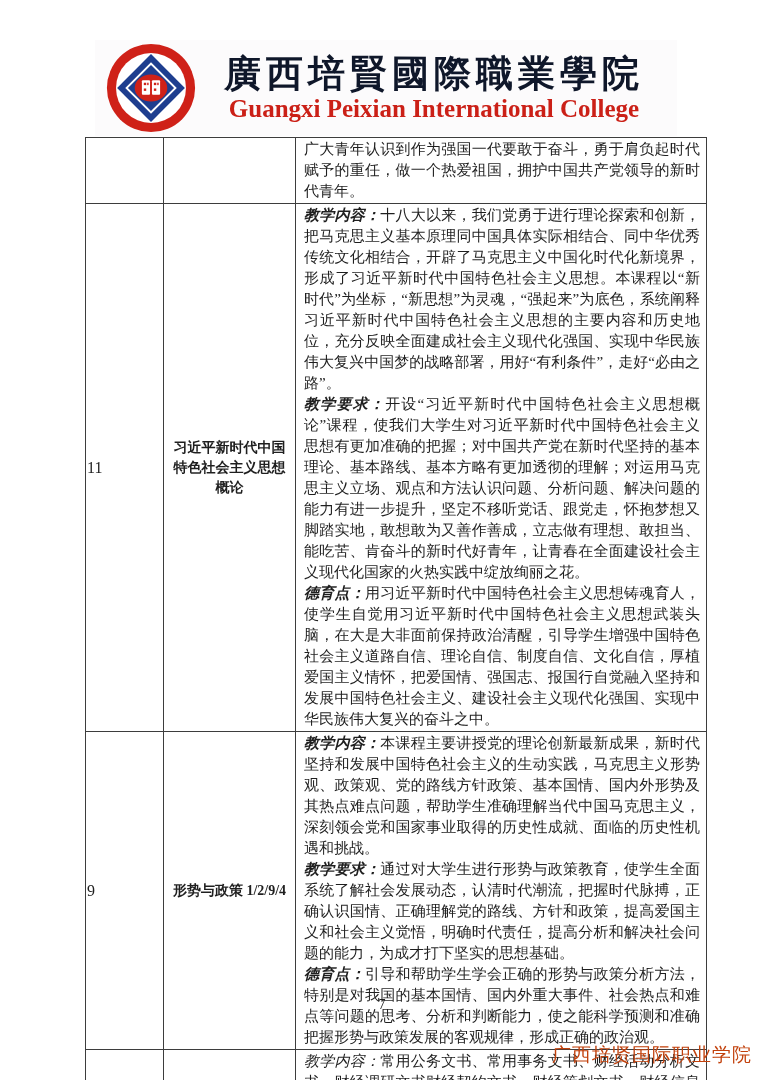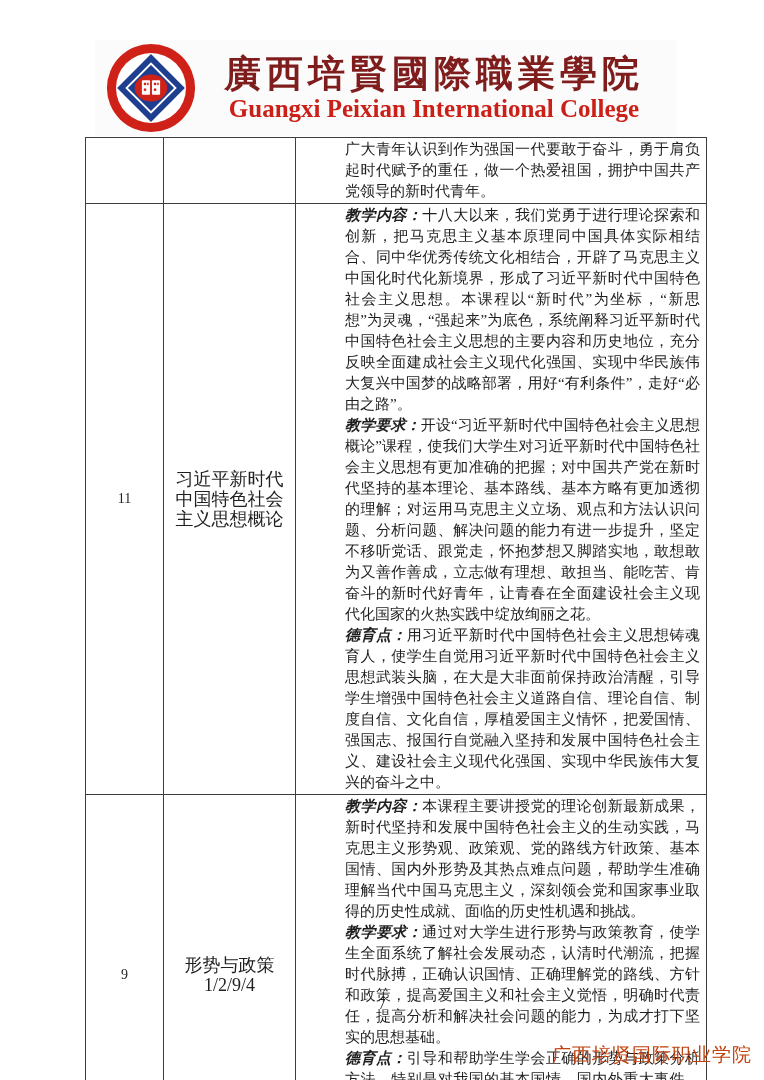--- a/index.html
+++ b/index.html
@@ -8,40 +8,40 @@
     font-family:"Liberation Serif","DejaVu Serif",serif;color:#1f1f1f;
   }
   
   .header{
     position:absolute;left:95px;top:40px;width:582px;height:96px;
     display:flex;align-items:center;background:#fcfbfc;
   }
   .logo-wrap{width:92px;height:92px;flex:0 0 auto;margin-left:10px;}
   .titles{flex:1;text-align:center;padding-right:6px;}
   .title-zh{
-    color:#7f1d1d;font-size:37px;font-weight:bold;letter-spacing:5px;
+    color:#0f172a;font-size:37px;font-weight:bold;letter-spacing:5px;
     line-height:40px;font-family:"Liberation Serif","DejaVu Serif",serif;
   }
   .title-en{
     color:#cb2017;font-size:25px;font-weight:bold;line-height:28px;margin-top:1px;
     font-family:"Liberation Serif","DejaVu Serif",serif;
   }
   
   table.course-table{
     position:absolute;left:85px;top:137px;width:596px;
     border-collapse:collapse;table-layout:fixed;
   }
   .course-table td{
     border:1px solid #3d3d3d;
     font-size:15px;
   }
-  td.cell-num{width:75px;text-align:center;vertical-align:middle;font-size:14px;}
-  td.cell-course{width:125px;text-align:center;vertical-align:middle;font-size:18px;padding:2px 3px;line-height:20px;}
+  td.cell-num{width:75px;text-align:left;vertical-align:middle;font-size:16px;}
+  td.cell-course{width:125px;text-align:center;vertical-align:middle;font-size:14px;padding:2px 3px;line-height:20px;font-weight:bold;}
   td.cell-content{width:396px;vertical-align:top;padding:1px 6px 1px 8px;}
-  .para{line-height:21px;text-align:justify;text-justify:inter-ideograph;margin-left:41px;}
+  .para{line-height:21px;text-align:justify;text-justify:inter-ideograph;}
   .para .lbl{font-weight:normal;font-style:italic;}
   .para .lbl.bold{font-weight:bold;}
   tr.r0 td{height:41px;}
   tr.r1 td{height:419px;}
   tr.r2 td{height:269px;}
   tr.r3 td{height:127px;}
   
   .page-number{
     position:absolute;left:0;top:997px;width:764px;text-align:center;
     font-size:14px;color:#1f1f1f;

